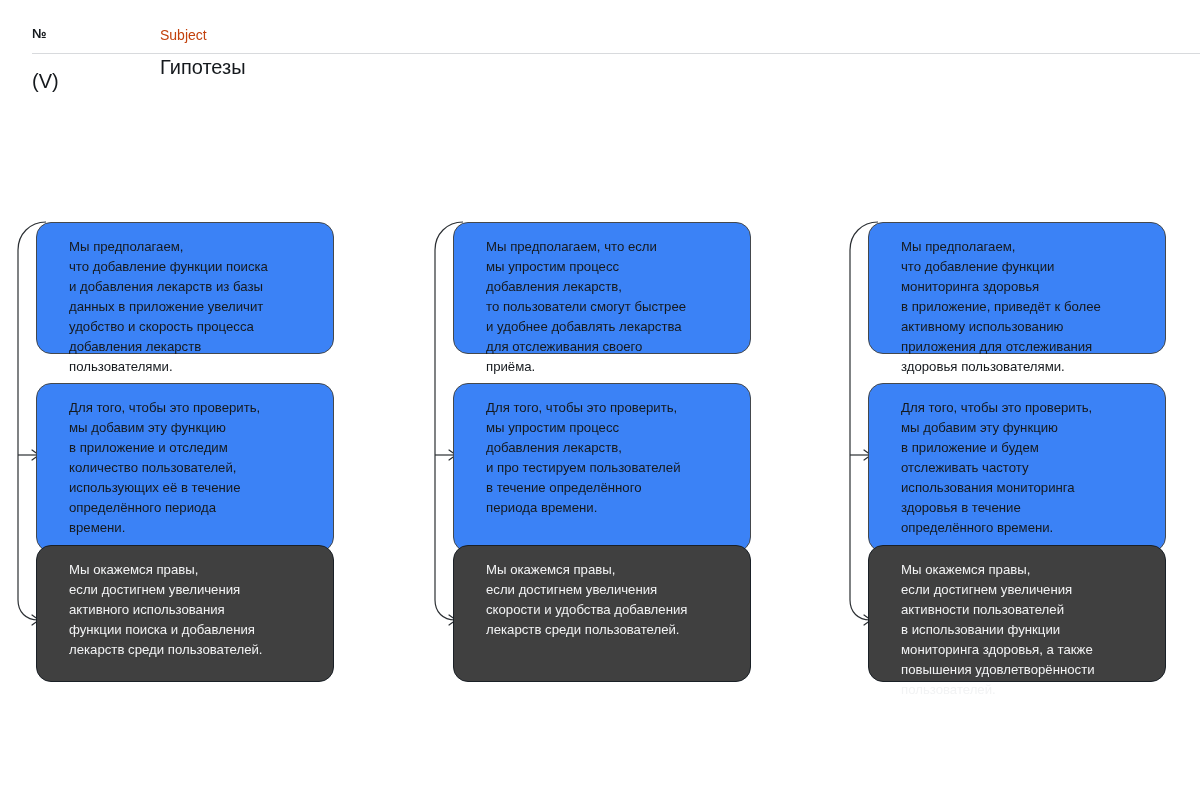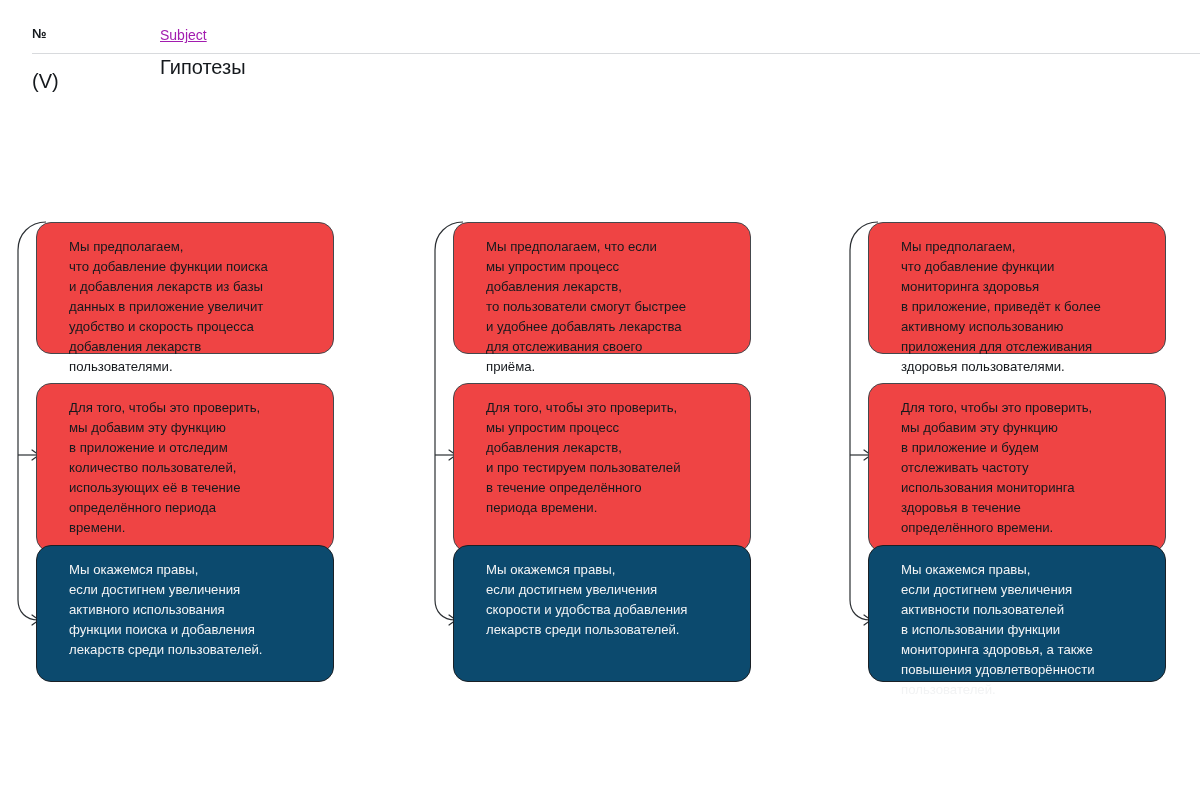--- a/index.html
+++ b/index.html
@@ -28,22 +28,21 @@
     font-size: 13px;
     font-weight: 700;
     letter-spacing: .2px;
     color: #15191d;
   }
   .hdr-col-subject {
     position: absolute;
     left: 160px; top: 27px;
     font-size: 14px;
     font-weight: 400;
-    color: #a21caf;
-    text-decoration: underline;
+    color: #c2410c;
   }
   .hdr-rule {
     position: absolute;
     left: 32px; top: 53px;
     width: 1168px; height: 1px;
     background: #d8dadd;
   }
   .row-no {
     position: absolute;
     left: 32px; top: 70px;
@@ -86,26 +85,26 @@
     position: absolute;
     left: 36px;
     width: 298px;
     border-radius: 15px;
     padding: 14px 20px 14px 32px;
     font-size: 13.2px;
     line-height: 1.52;
     white-space: pre-line;
   }
   .card.light {
-    background: #ef4444;
+    background: #3b82f6;
     border: 1.15px solid #44484c;
     color: #15191d;
   }
   .card.dark {
-    background: #0c4a6e;
+    background: #404040;
     border: 1.15px solid #1a2026;
     color: #f2f3f4;
   }
   .card.r0 { top: 222px; height: 132px; }
   .card.r1 { top: 383px; height: 169px; }
   .card.r2 { top: 545px; height: 137px; }
 </style>
 </head>
 <body>
 

